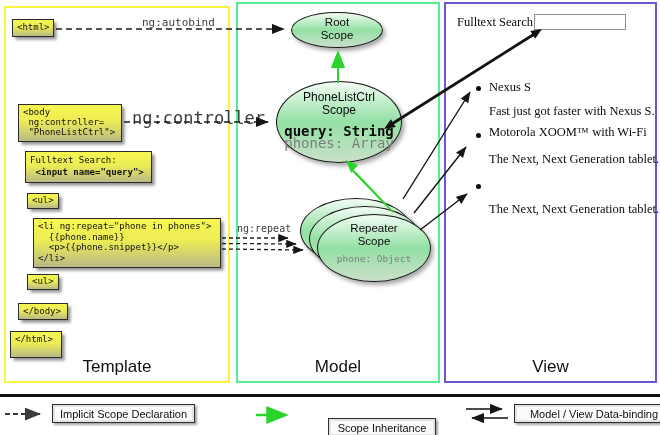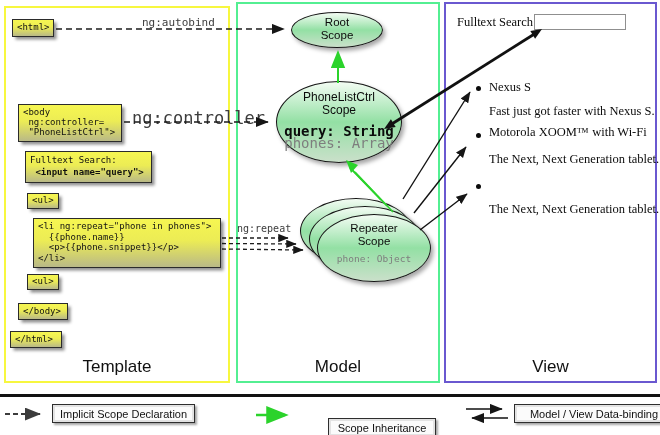--- a/index.html
+++ b/index.html
@@ -73,21 +73,21 @@
 
   <div class="codebox" style="left:33px; top:218px; width:188px; height:50px;"><span>&lt;li ng:repeat="phone in phones"&gt;</span>
 <span>  {{phone.name}}</span>
 <span>  &lt;p&gt;{{phone.snippet}}&lt;/p&gt;</span>
 <span>&lt;/li&gt;</span></div>
 
   <div class="codebox" style="left:27px; top:274px; width:32px; height:16px; padding-top:1px;"><span>&lt;ul&gt;</span></div>
 
   <div class="codebox" style="left:18px; top:303px; width:50px; height:17px; padding-top:2px;"><span>&lt;/body&gt;</span></div>
 
-  <div class="codebox" style="left:10px; top:331px; width:52px; height:17px; padding-top:2px;"><span>&lt;/html&gt;</span></div>
+  <div class="codebox" style="left:10px; top:331px; width:52px; height:27px; padding-top:2px;"><span>&lt;/html&gt;</span></div>
 
   <div class="edge-label" style="left:142px; top:16px; font-size:11px;">ng:autobind</div>
   <div class="edge-label" style="left:132px; top:108px; font-size:17px;">ng:controller</div>
   <div class="edge-label" style="left:237px; top:223px; font-size:10px;">ng:repeat</div>
 
   <div class="ellipse" style="left:291px; top:12px; width:92px; height:36px; padding-top:3px;">
     <div class="scope-title" style="font-size:11.5px; line-height:13px;">
       <div>Root</div>
       <div>Scope</div>
     </div>

